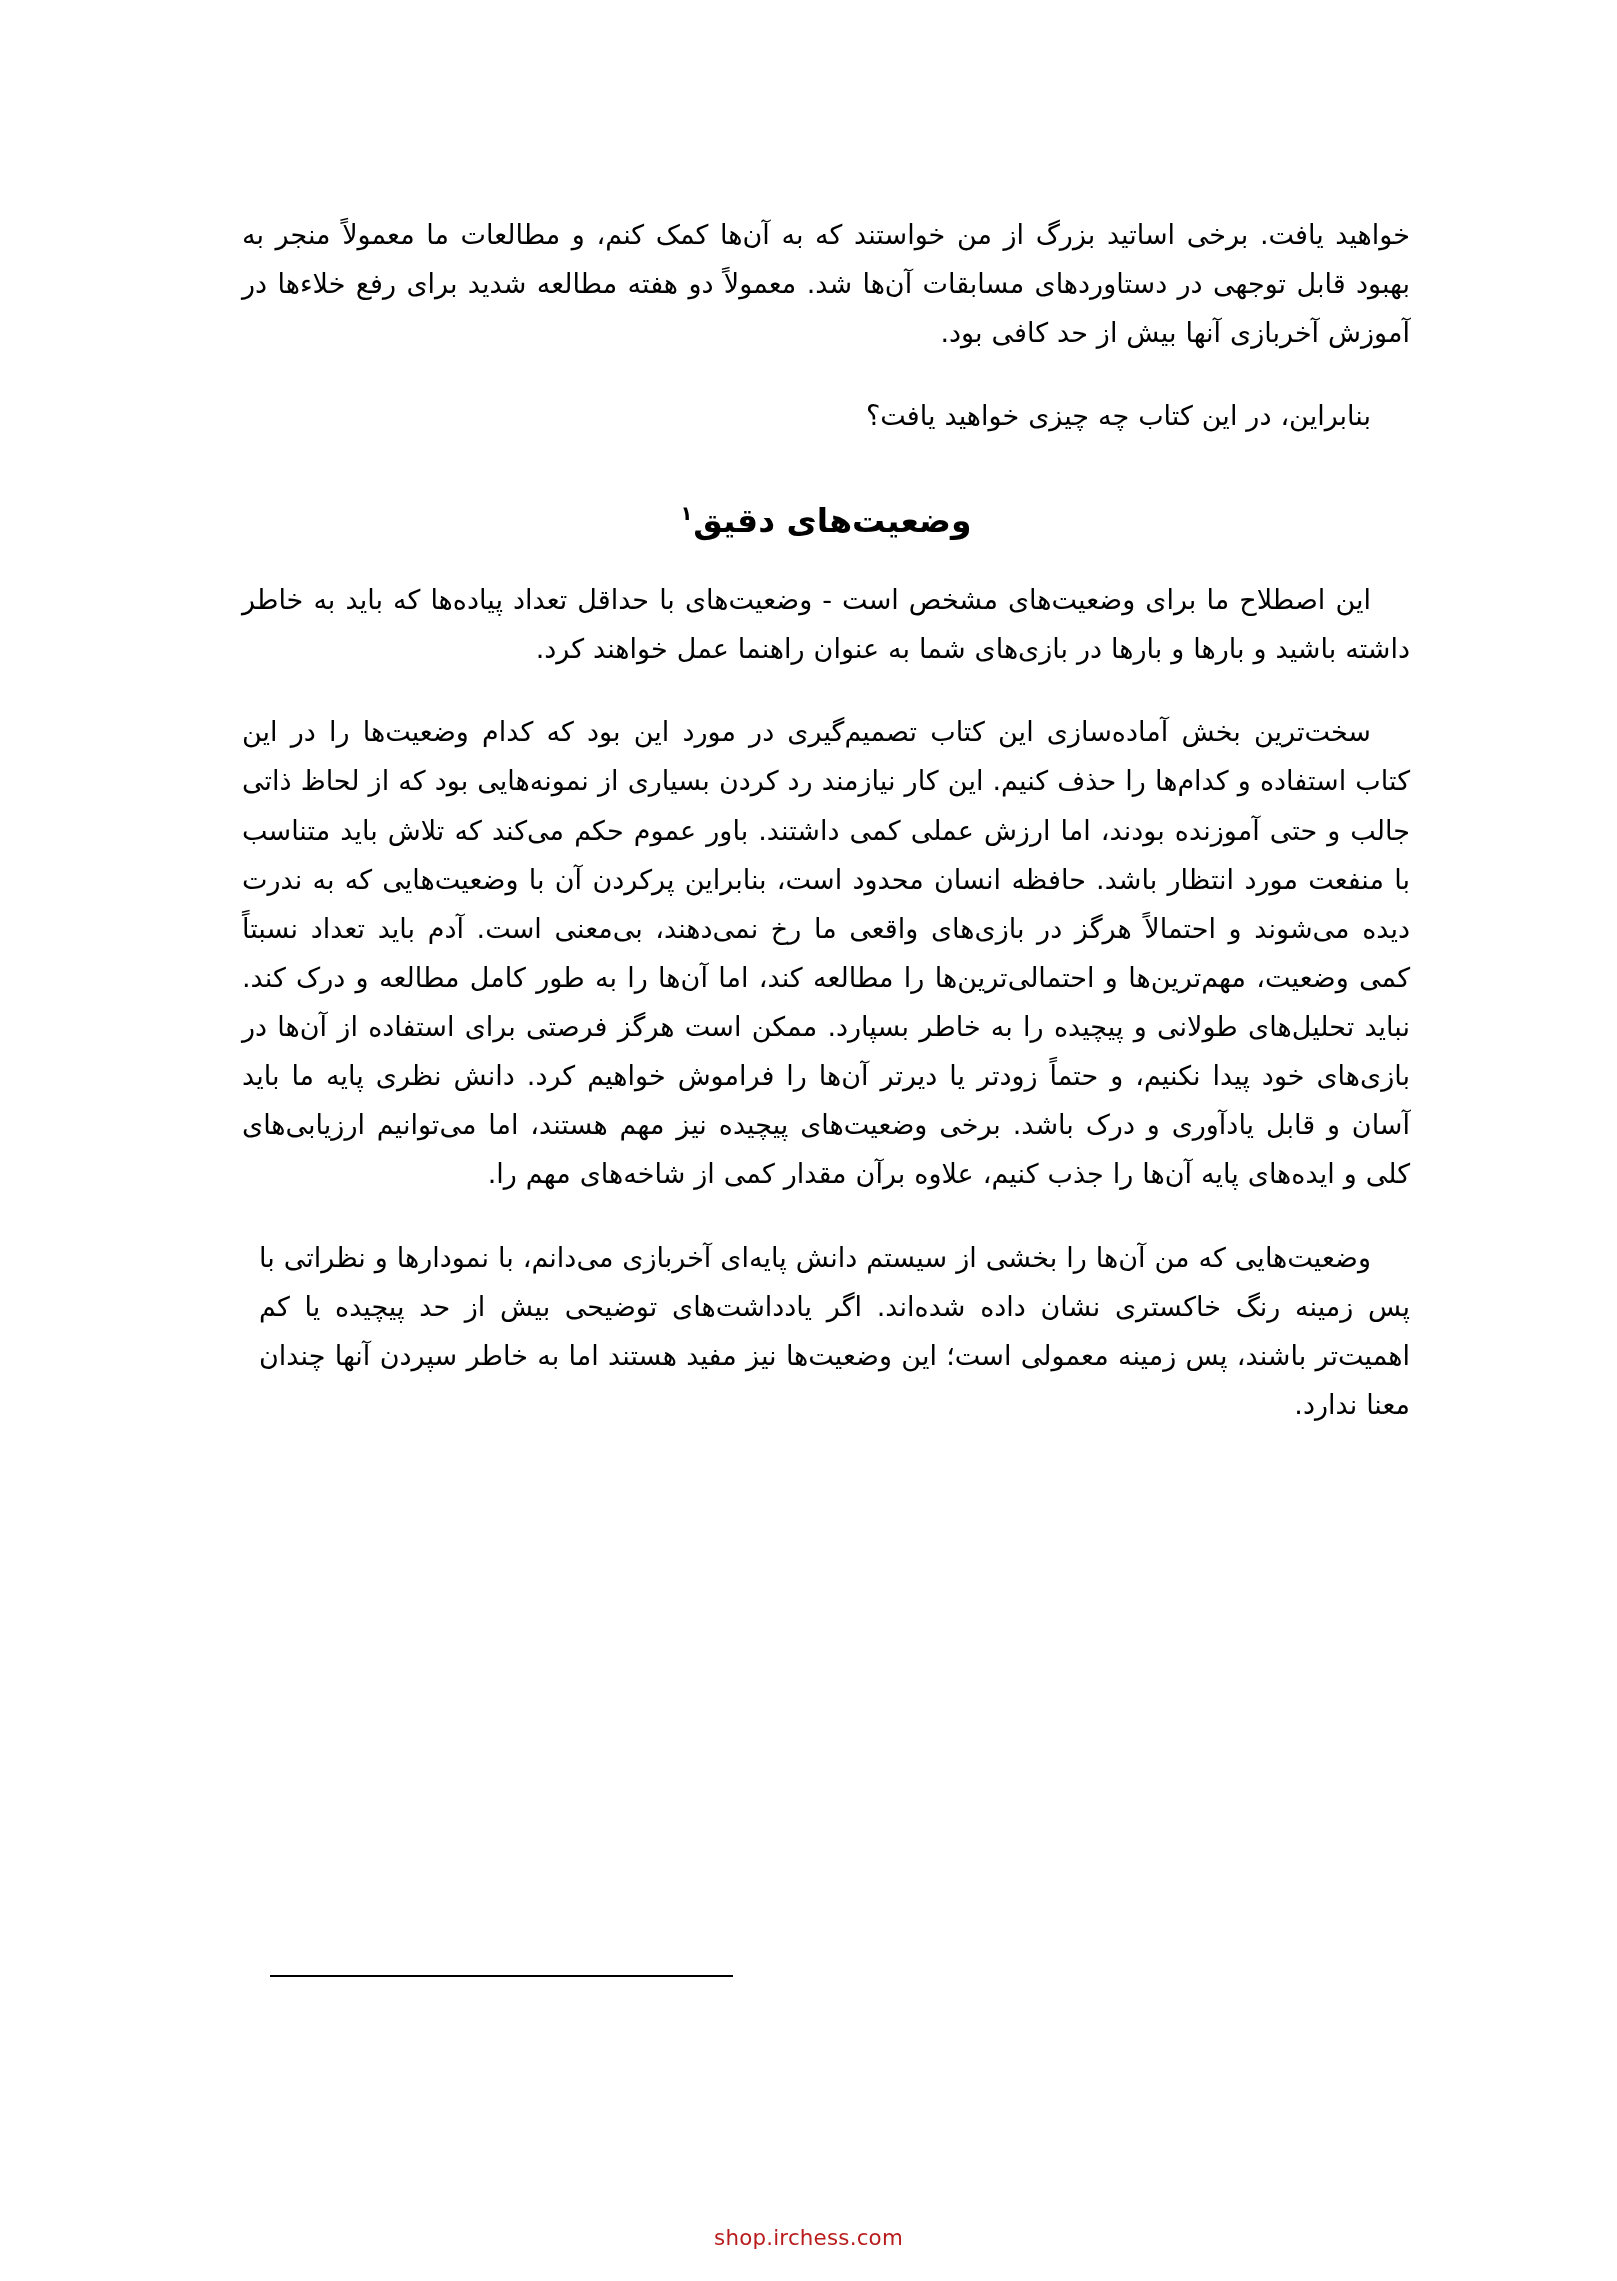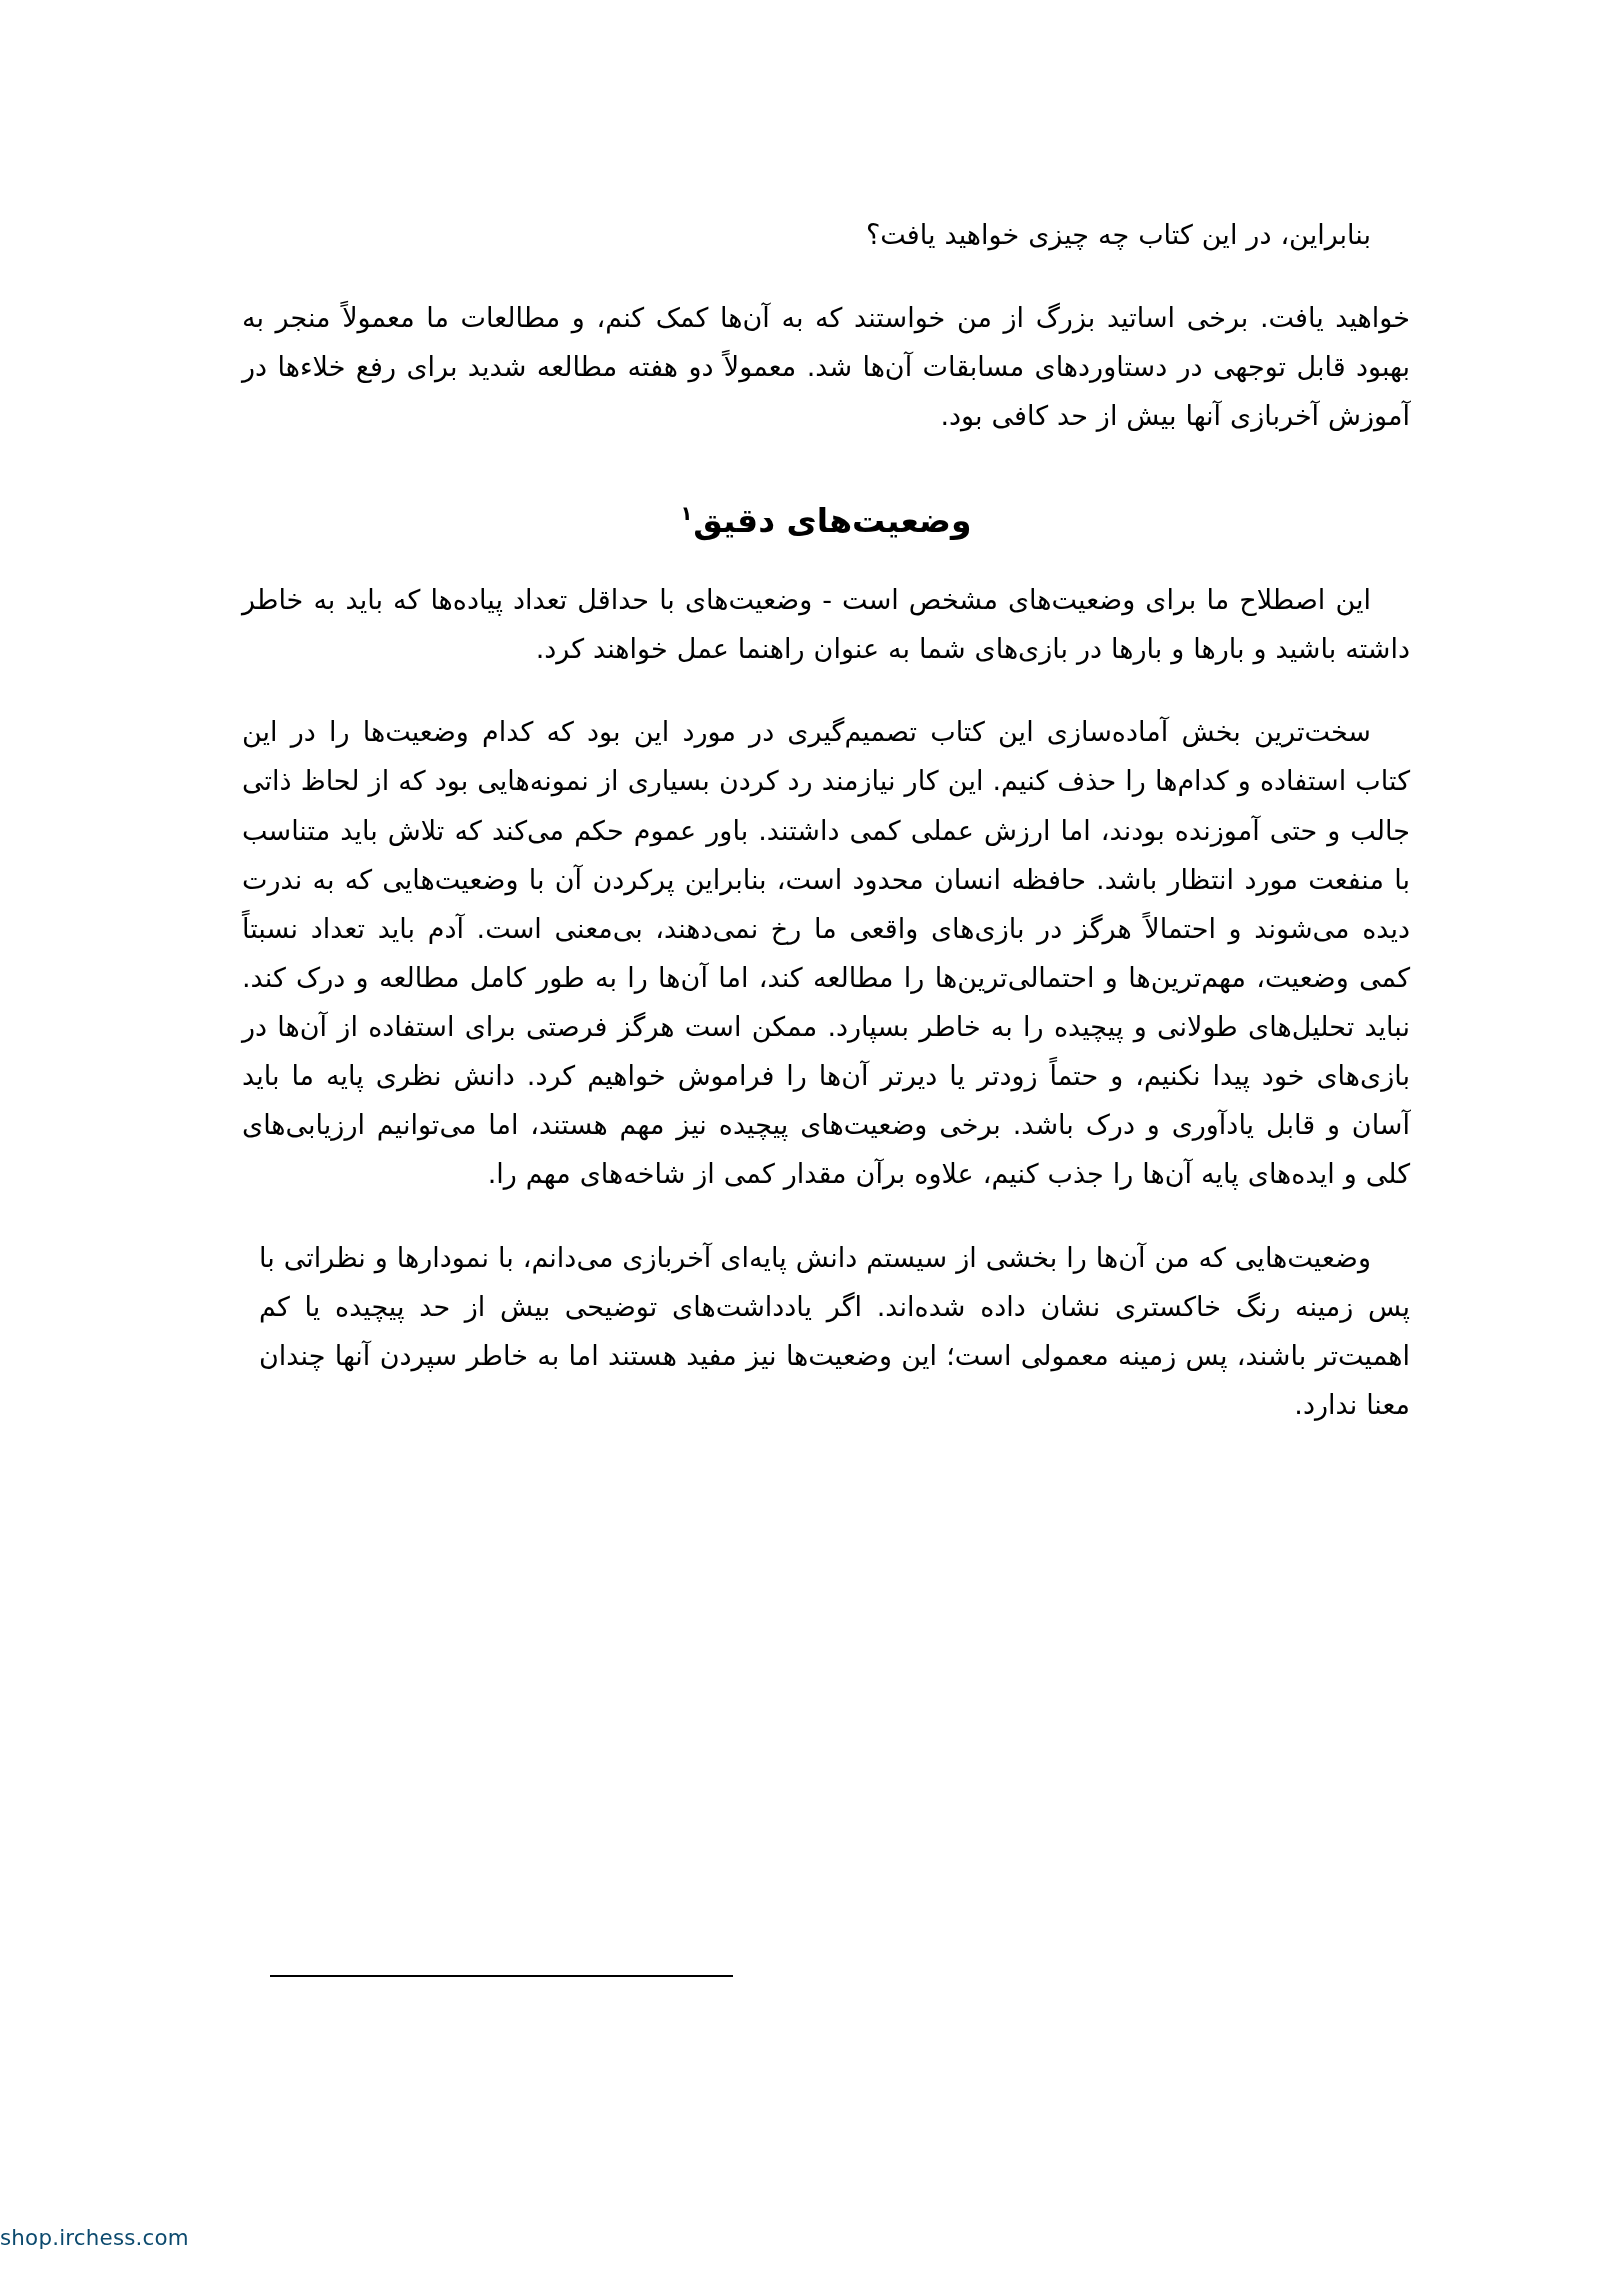--- a/index.html
+++ b/index.html
@@ -95,37 +95,38 @@
     margin-top: 41px;
     padding-right: 305px;
     white-space: nowrap;
   }
 
   .watermark {
     position: absolute;
     left: 0;
     right: 0;
     top: 2225px;
+    text-align: center;
     direction: ltr;
     font-family: "DejaVu Sans", "Liberation Sans", sans-serif;
     font-size: 21.4px;
-    color: #0c4a6e;
+    color: #b91c1c;
     letter-spacing: 0.2px;
   }
 </style>
 </head>
 <body>
 
 <div class="page">
 
   <div class="content">
 
+    <p class="para no-indent">خواهید یافت. برخی اساتید بزرگ از من خواستند که به آن‌ها کمک کنم، و مطالعات ما معمولاً منجر به بهبود قابل توجهی در دستاوردهای مسابقات آن‌ها شد. معمولاً دو هفته مطالعه شدید برای رفع خلاءها در آموزش آخربازی آنها بیش از حد کافی بود.</p>
+
     <p class="para">بنابراین، در این کتاب چه چیزی خواهید یافت؟</p>
-
-    <p class="para no-indent">خواهید یافت. برخی اساتید بزرگ از من خواستند که به آن‌ها کمک کنم، و مطالعات ما معمولاً منجر به بهبود قابل توجهی در دستاوردهای مسابقات آن‌ها شد. معمولاً دو هفته مطالعه شدید برای رفع خلاءها در آموزش آخربازی آنها بیش از حد کافی بود.</p>
 
     <h2 class="heading"><span>وضعیت‌های دقیق</span><span class="fn-marker">۱</span></h2>
 
     <p class="para">این اصطلاح ما برای وضعیت‌های مشخص است - وضعیت‌های با حداقل تعداد پیاده‌ها که باید به خاطر داشته باشید و بارها و بارها در بازی‌های شما به عنوان راهنما عمل خواهند کرد.</p>
 
     <p class="para">سخت‌ترین بخش آماده‌سازی این کتاب تصمیم‌گیری در مورد این بود که کدام وضعیت‌ها را در این کتاب استفاده و کدام‌ها را حذف کنیم. این کار نیازمند رد کردن بسیاری از نمونه‌هایی بود که از لحاظ ذاتی جالب و حتی آموزنده بودند، اما ارزش عملی کمی داشتند. باور عموم حکم می‌کند که تلاش باید متناسب با منفعت مورد انتظار باشد. حافظه انسان محدود است، بنابراین پرکردن آن با وضعیت‌هایی که به ندرت دیده می‌شوند و احتمالاً هرگز در بازی‌های واقعی ما رخ نمی‌دهند، بی‌معنی است. آدم باید تعداد نسبتاً کمی وضعیت، مهم‌ترین‌ها و احتمالی‌ترین‌ها را مطالعه کند، اما آن‌ها را به طور کامل مطالعه و درک کند. نباید تحلیل‌های طولانی و پیچیده را به خاطر بسپارد. ممکن است هرگز فرصتی برای استفاده از آن‌ها در بازی‌های خود پیدا نکنیم، و حتماً زودتر یا دیرتر آن‌ها را فراموش خواهیم کرد. دانش نظری پایه ما باید آسان و قابل یادآوری و درک باشد. برخی وضعیت‌های پیچیده نیز مهم هستند، اما می‌توانیم ارزیابی‌های کلی و ایده‌های پایه آن‌ها را جذب کنیم، علاوه برآن مقدار کمی از شاخه‌های مهم را.</p>
 
     <p class="para">وضعیت‌هایی که من آن‌ها را بخشی از سیستم دانش پایه‌ای آخربازی می‌دانم، با نمودارها و نظراتی با پس زمینه رنگ خاکستری نشان داده شده‌اند. اگر یادداشت‌های توضیحی بیش از حد پیچیده یا کم اهمیت‌تر باشند، پس زمینه معمولی است؛ این وضعیت‌ها نیز مفید هستند اما به خاطر سپردن آنها چندان معنا ندارد.</p>
 
   </div>

